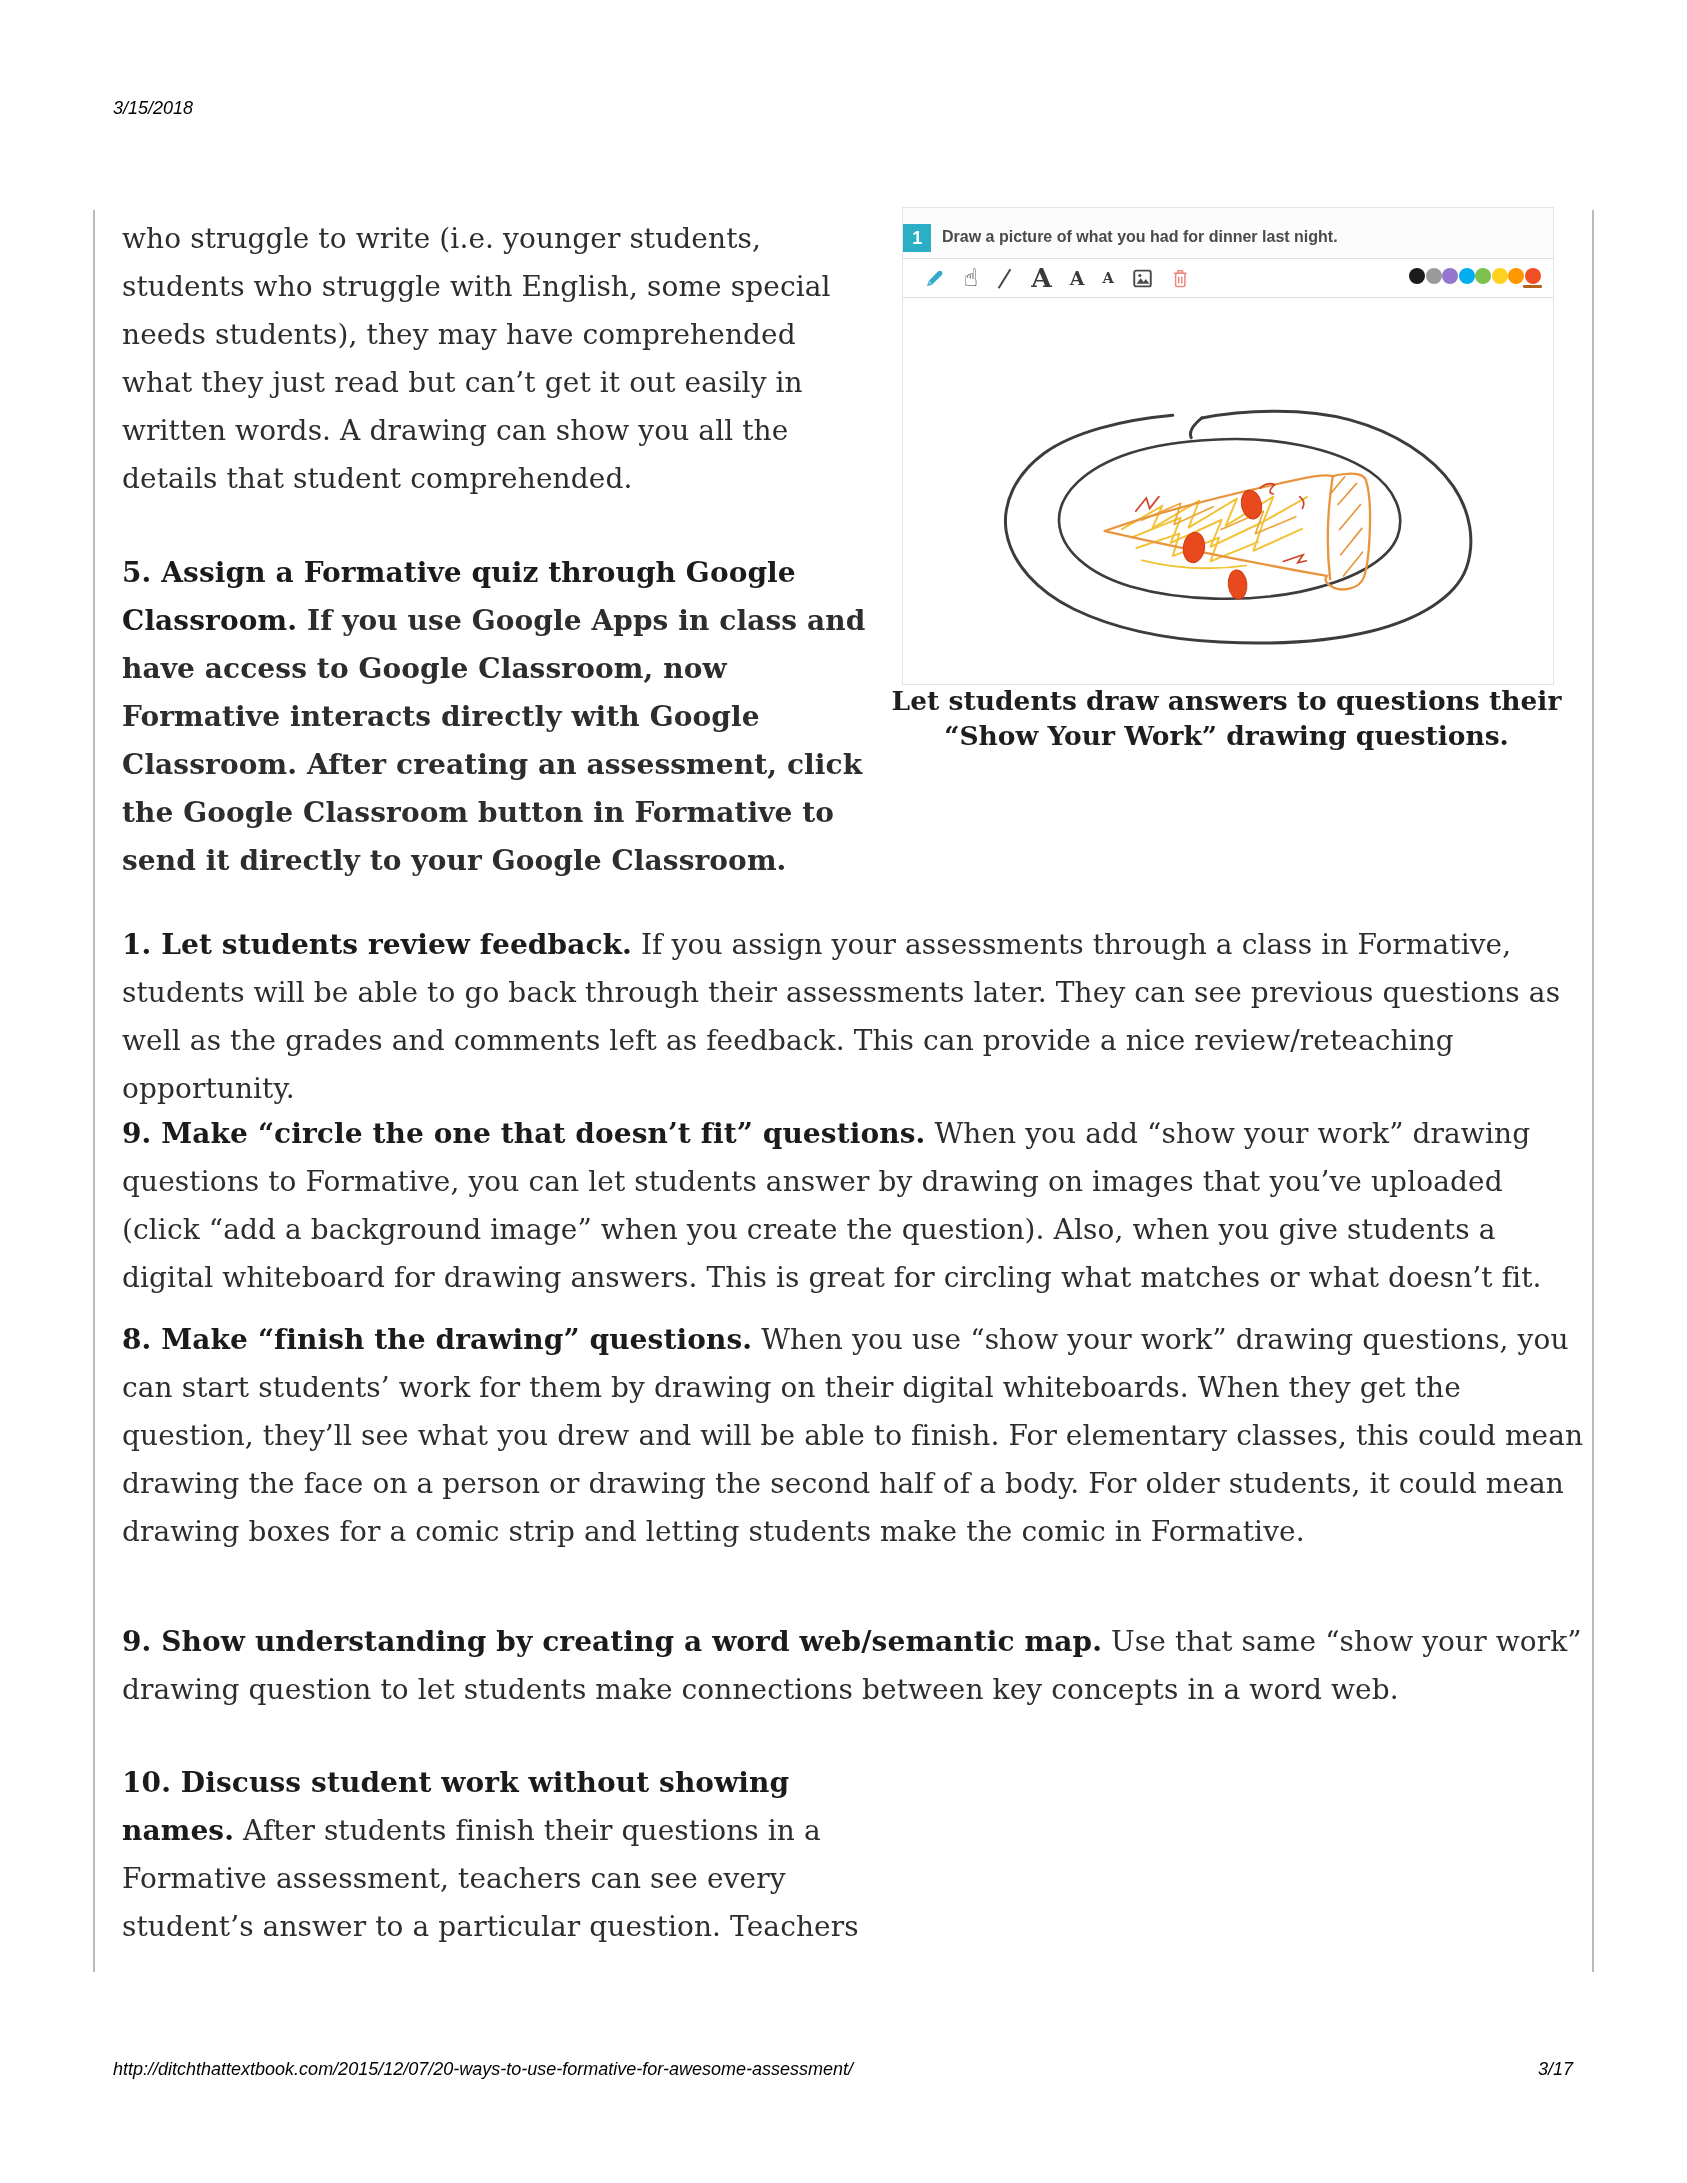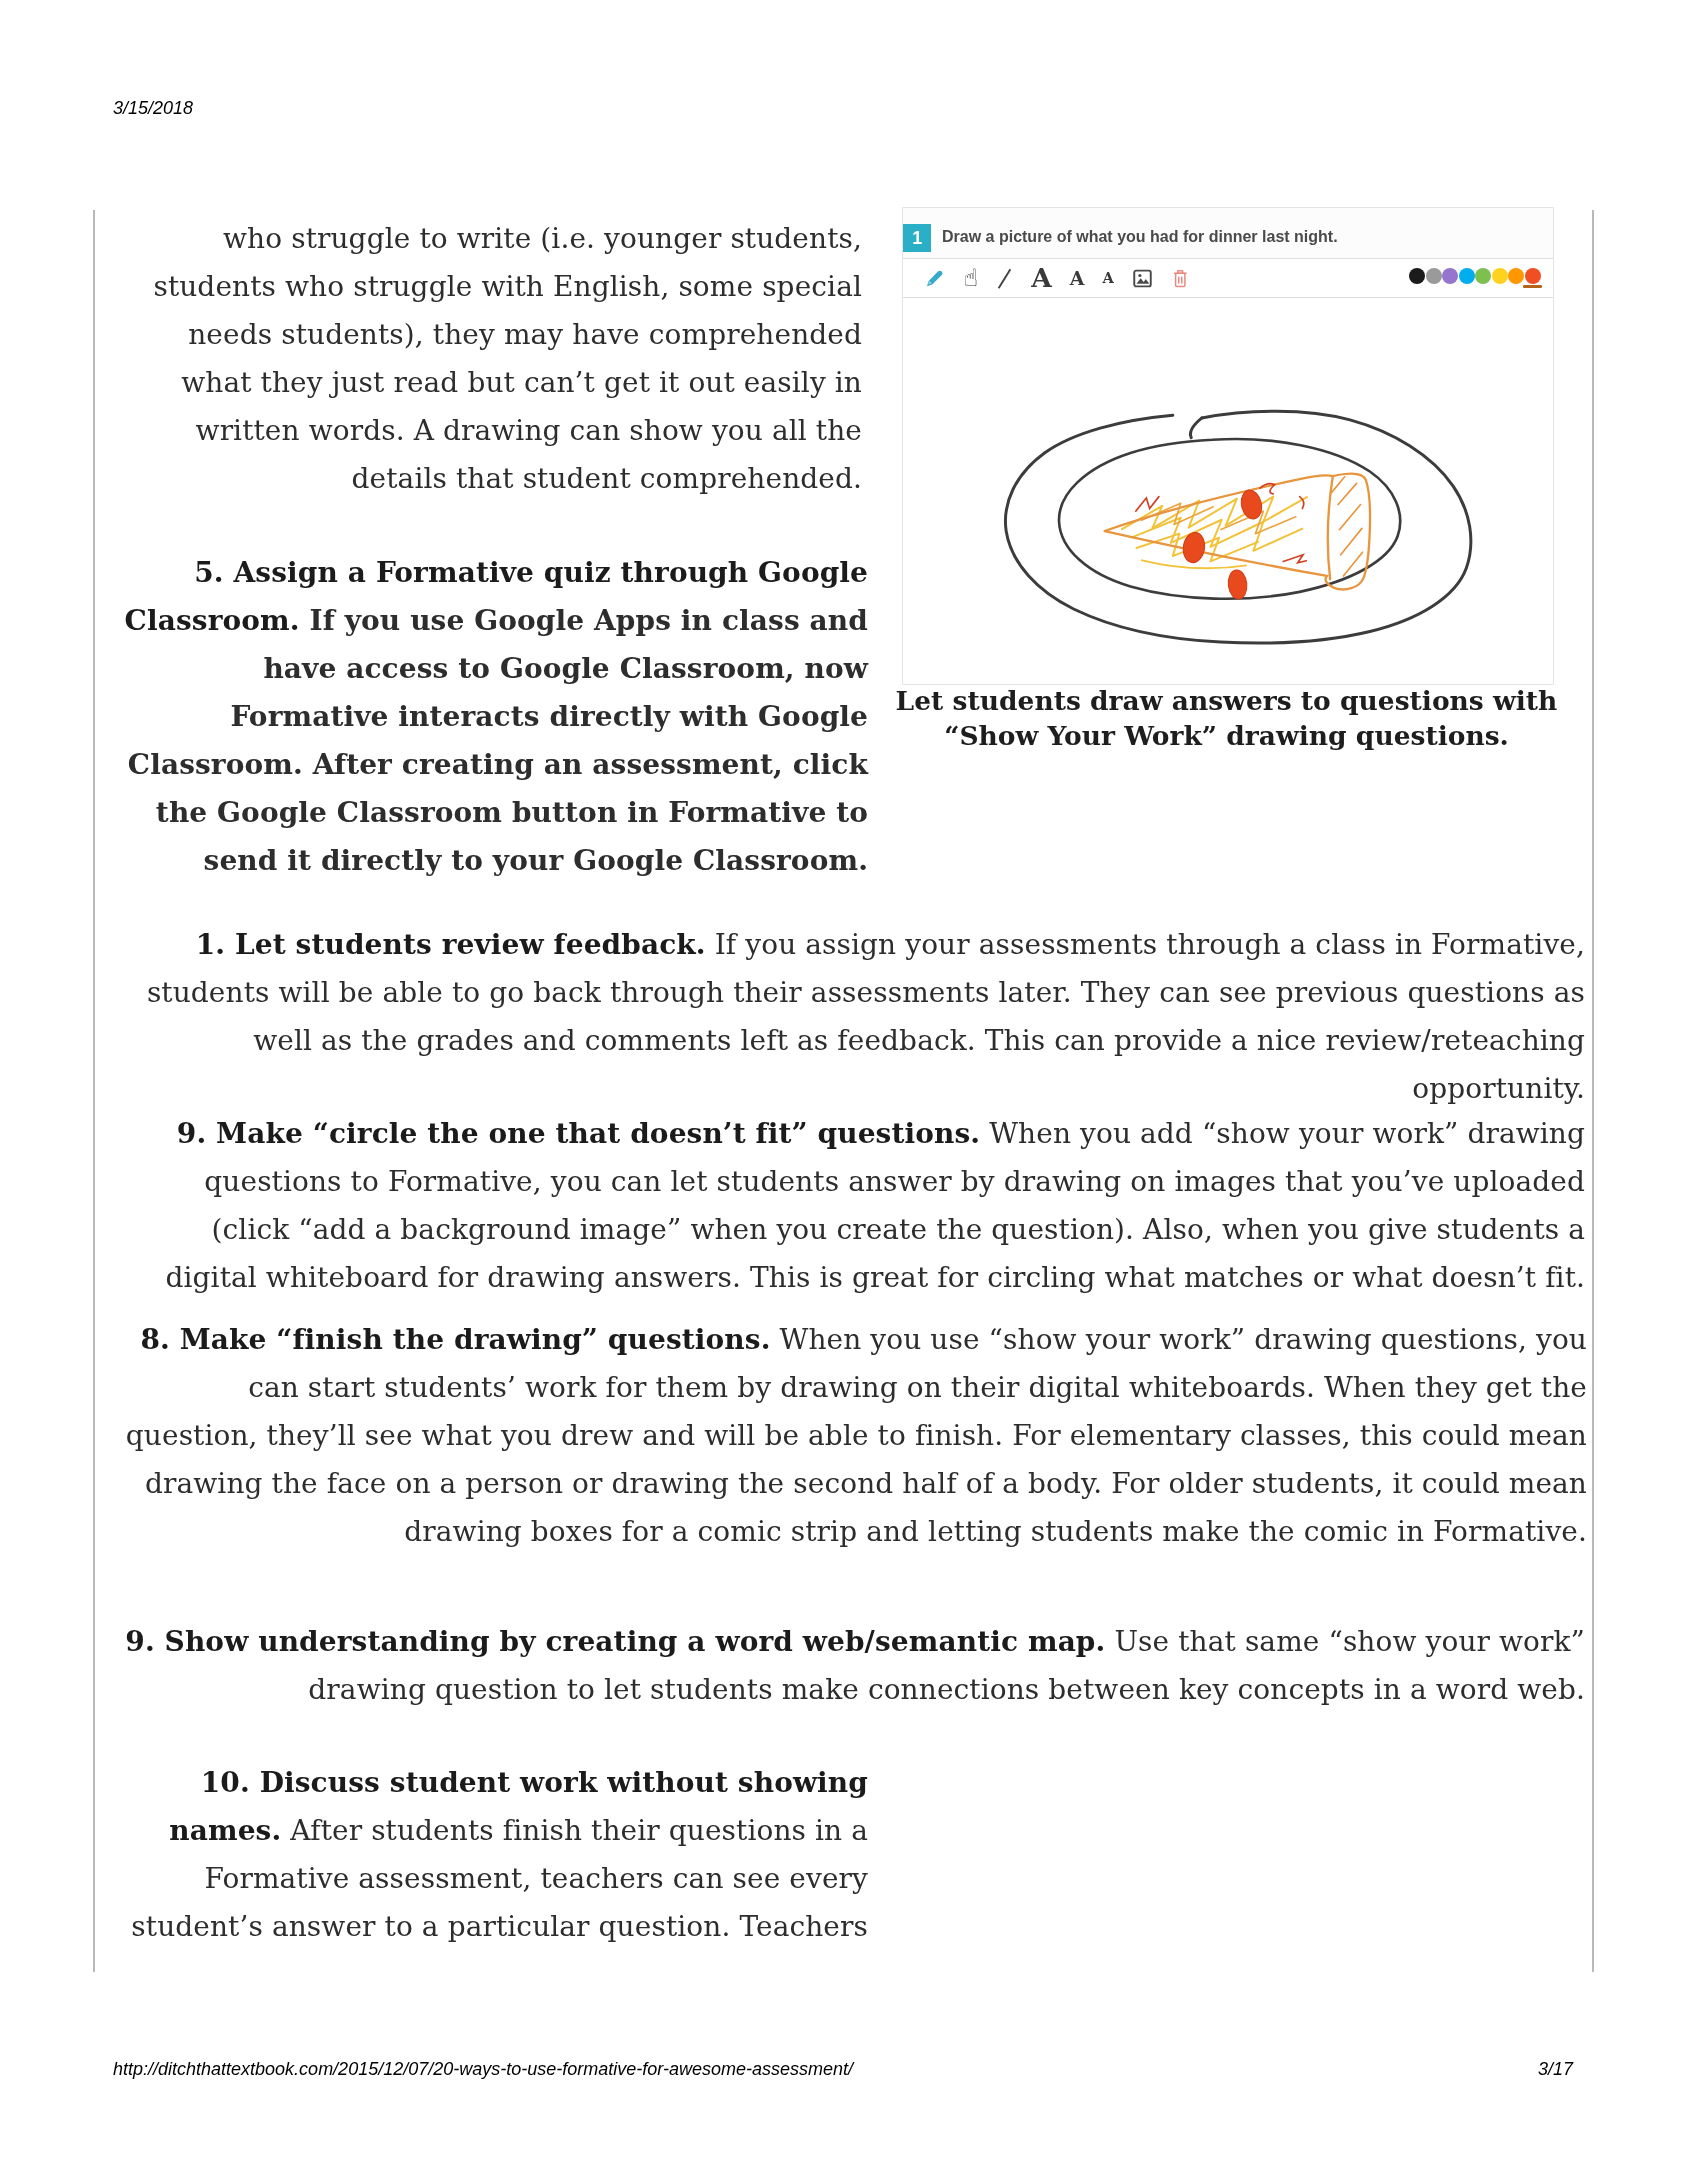--- a/index.html
+++ b/index.html
@@ -4,21 +4,21 @@
 <style>
   html,body{margin:0;padding:0;background:#888;}
   .page{position:relative;width:1687px;height:2183px;background:#ffffff;overflow:hidden;
         font-family:"DejaVu Serif",serif;color:#2d2d2d;}
   
   .hf{position:absolute;font-family:"Liberation Sans",sans-serif;font-size:18px;color:#000;font-style:italic;}
   
   .vline{position:absolute;top:210px;height:1762px;width:2px;background:#b9b9b9;}
   
   .tblock{position:absolute;font-size:28px;line-height:48px;letter-spacing:0.1px;}
-  .tblock p{margin:0;text-align:right;}
+  .tblock p{margin:0;}
   .tblock b{color:#1b1b1b;}
   
   .shot{position:absolute;left:902px;top:207px;width:650px;background:#fff;border:0.7px solid #e4e4e4;box-sizing:content-box;}
   .qrow{position:relative;height:50px;background:#fcfcfc;}
   .qnum{position:absolute;left:0;top:16px;width:28.4px;height:28px;background:#2bafc6;color:#fff;
         font-family:"Liberation Sans",sans-serif;font-weight:bold;font-size:18px;
         display:flex;align-items:center;justify-content:center;}
   .qtext{position:absolute;left:39px;top:20px;font-family:"Liberation Sans",sans-serif;
          font-weight:bold;font-size:16px;color:#4a4a4a;white-space:nowrap;}
   .tbar{height:38px;border-top:0.7px solid #dedede;border-bottom:0.7px solid #dedede;
@@ -163,21 +163,21 @@
 
         <g fill="#e84a1e" stroke="#cf3a12" stroke-width="1.5">
           <ellipse cx="527" cy="312" rx="15" ry="22" transform="rotate(-12 527 312)"></ellipse>
           <ellipse cx="440" cy="377" rx="16" ry="23" transform="rotate(8 440 377)"></ellipse>
           <ellipse cx="506" cy="433" rx="14" ry="22" transform="rotate(-6 506 433)"></ellipse>
         </g>
       </svg>
     </div>
   </div>
 
-  <div class="caption">Let students draw answers to questions with “Show Your Work” drawing questions.</div>
+  <div class="caption">Let students draw answers to questions their “Show Your Work” drawing questions.</div>
 
   <div class="tblock" style="left:122px;top:921px;width:1463px;">
     <p><b>1. Let students review feedback.</b>
        <span>If you assign your assessments through a class in Formative, students will be able to go back through their assessments later. They can see previous questions as well as the grades and comments left as feedback. This can provide a nice review/reteaching opportunity.</span></p>
   </div>
 
   <div class="tblock" style="left:122px;top:1110px;width:1463px;">
     <p><b>9. Make “circle the one that doesn’t fit” questions.</b>
        <span>When you add “show your work” drawing questions to Formative, you can let students answer by drawing on images that you’ve uploaded (click “add a background image” when you create the question). Also, when you give students a digital whiteboard for drawing answers. This is great for circling what matches or what doesn’t fit.</span></p>
   </div>

